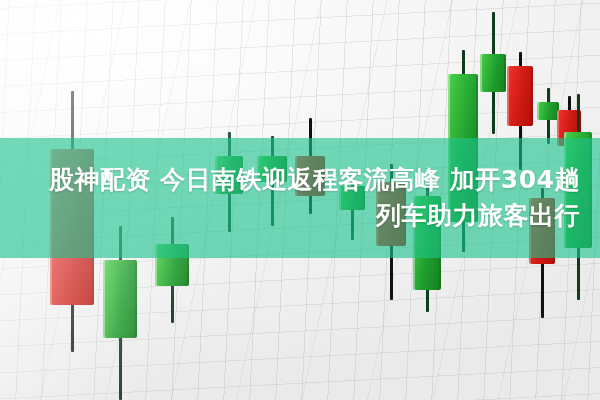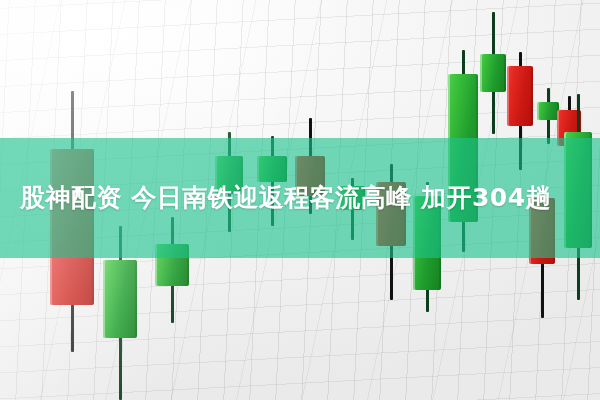--- a/index.html
+++ b/index.html
@@ -83,21 +83,21 @@
     position: absolute;
     left: 0;
     width: 600px;
     background: rgba(28, 196, 140, 0.62);
     display: flex;
     align-items: center;
     justify-content: center;
   }
   #band-text {
     width: 560px;
-    text-align: left;
+    text-align: right;
     color: #ffffff;
     font-size: 25px;
     line-height: 36px;
     font-weight: bold;
     letter-spacing: 0.5px;
     text-shadow: 0 1px 2px rgba(0,0,0,0.18);
     font-family: "DejaVu Sans", "Liberation Sans", sans-serif;
   }
   #band-text .ln { display: block; white-space: nowrap; }
 </style>
@@ -176,16 +176,17 @@
         <div class="wick green" style="left: 576.5px; top: 94px; height: 206px;"></div>
         <div class="body up" style="left: 564px; top: 132px; width: 28px; height: 116px;"></div>
       </div>
     </div>
 
   <div class="bg-sheen"></div>
 
   <div id="band" style="top: 138px; height: 120px;">
     <div id="band-text">
       <span class="ln">股神配资 今日南铁迎返程客流高峰 加开304趟</span>
+      <span class="ln">列车助力旅客出行</span>
     </div>
   </div>
 
 </div>
 
 </body></html>

